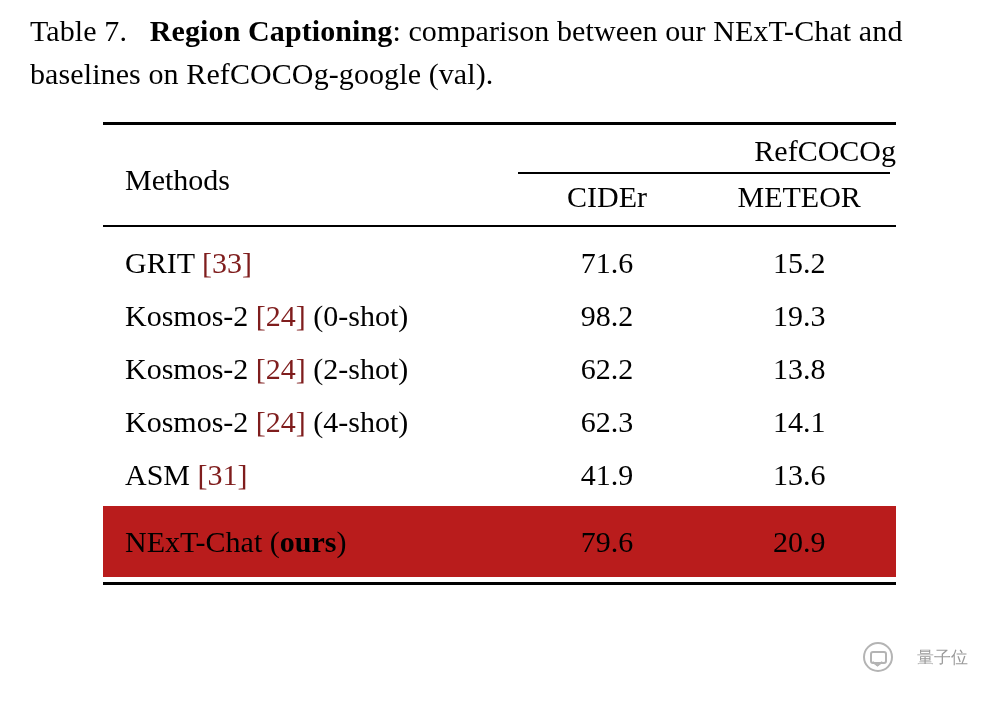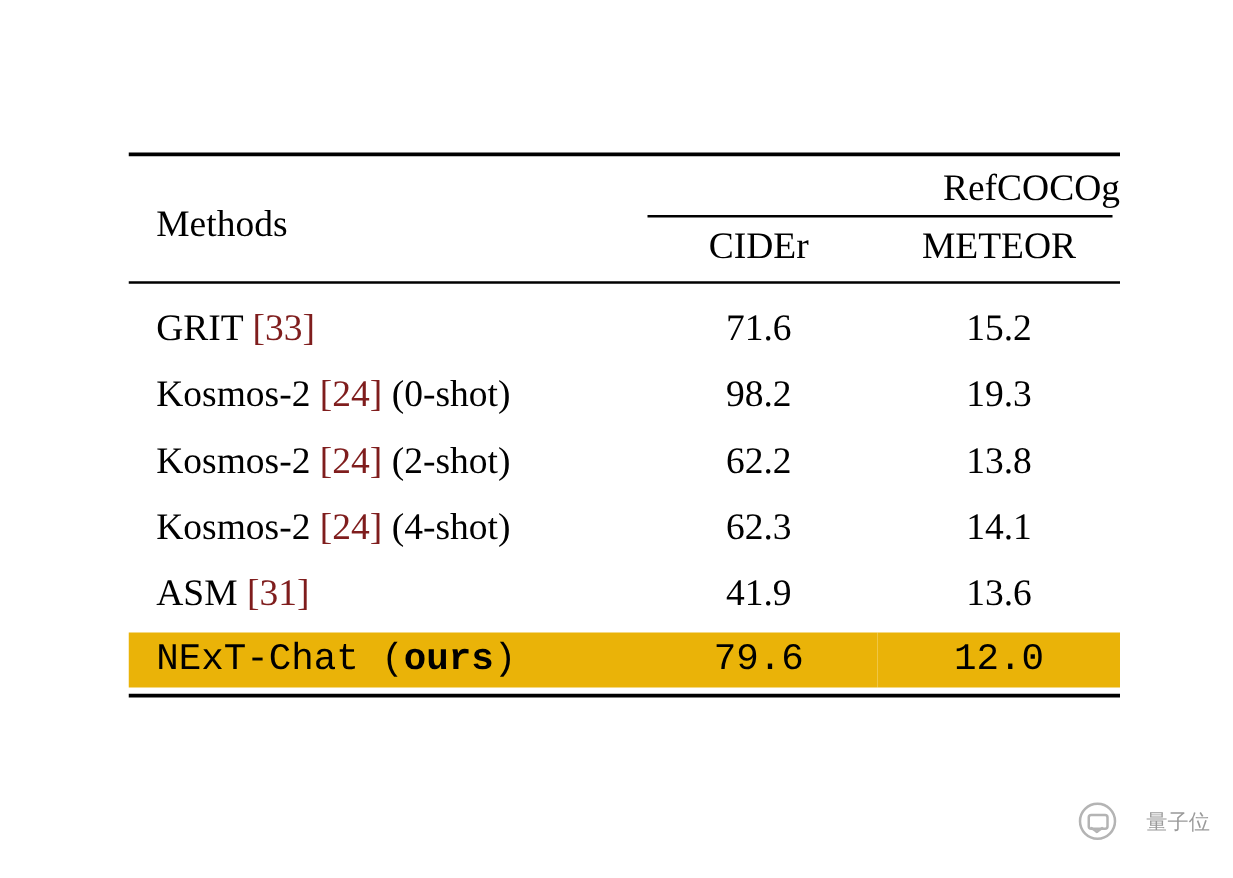--- a/index.html
+++ b/index.html
@@ -106,23 +106,22 @@
     height: 53px;
     font-size: 30px;
   }
   .body-row td.col-methods { text-align: left; }
 
   .cite { color: #7f1d1d; }
 
   .bold { font-weight: bold; }
 
   .highlight-row td {
-    background: #eab308;
-    height: 44px;
-    font-family: Liberation Mono, monospace;
+    background: #b91c1c;
+    height: 71px;
   }
 
   
   .watermark {
     position: absolute;
     right: 18px;
     bottom: 30px;
     display: flex;
     align-items: center;
     gap: 24px;
@@ -158,20 +157,25 @@
     border-right: 2px solid #b4b4b4;
     border-bottom: 2px solid #b4b4b4;
     transform: rotate(45deg) skew(-10deg, -10deg);
   }
 </style>
 </head>
 <body>
 
 <div class="page">
 
+  <div class="caption">
+    <span class="label">Table 7.</span>
+    <span>&nbsp;</span>
+    <span class="bold">Region Captioning</span><span>: comparison between our NExT-Chat and baselines on RefCOCOg-google (val).</span>
+  </div>
 
   <div class="table-wrap">
     <table class="paper-table">
       <tbody>
 
         <tr class="rule-top">
           <td colspan="3">
               <div class="hline"></div>
             </td>
         </tr>
@@ -243,21 +247,21 @@
           <td class="col-meteor">13.6</td>
         </tr>
 
         <tr>
           <td colspan="3" class="spacer-xs"></td>
         </tr>
 
         <tr class="body-row highlight-row">
           <td class="col-methods"><span>NExT-Chat (</span><span class="bold">ours</span><span>)</span></td>
           <td class="col-cider bold">79.6</td>
-          <td class="col-meteor">12.0</td>
+          <td class="col-meteor">20.9</td>
         </tr>
 
         <tr>
           <td colspan="3" class="spacer-xs"></td>
         </tr>
 
         <tr class="rule-bottom">
           <td colspan="3">
               <div class="hline"></div>
             </td>

